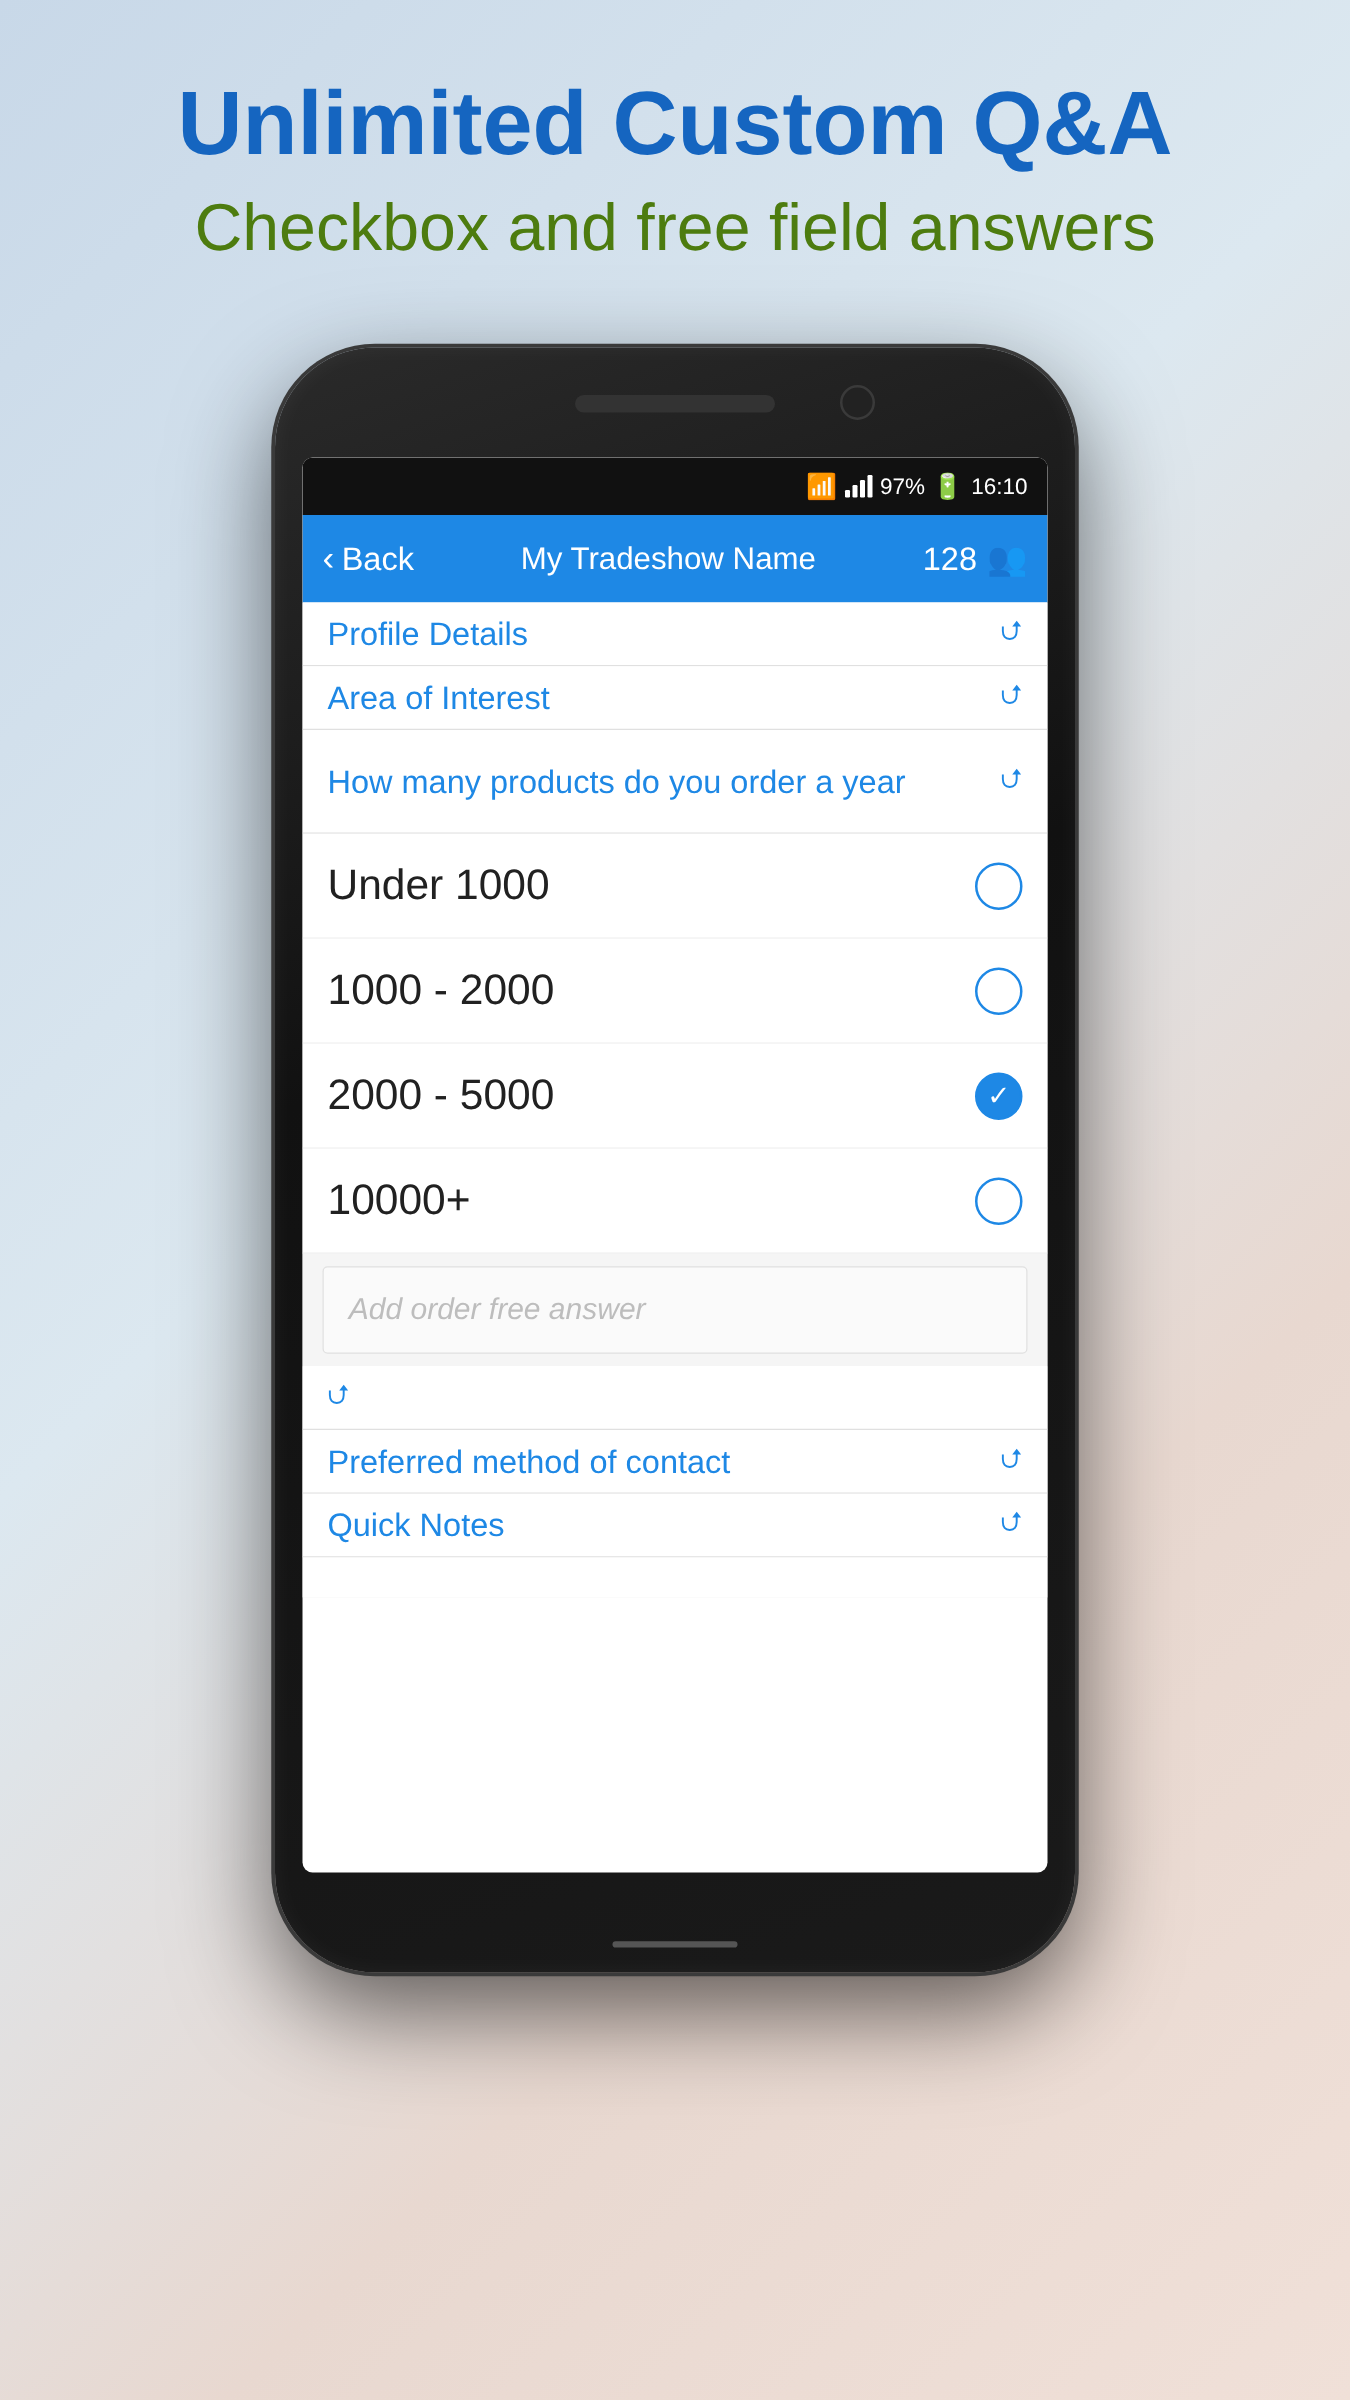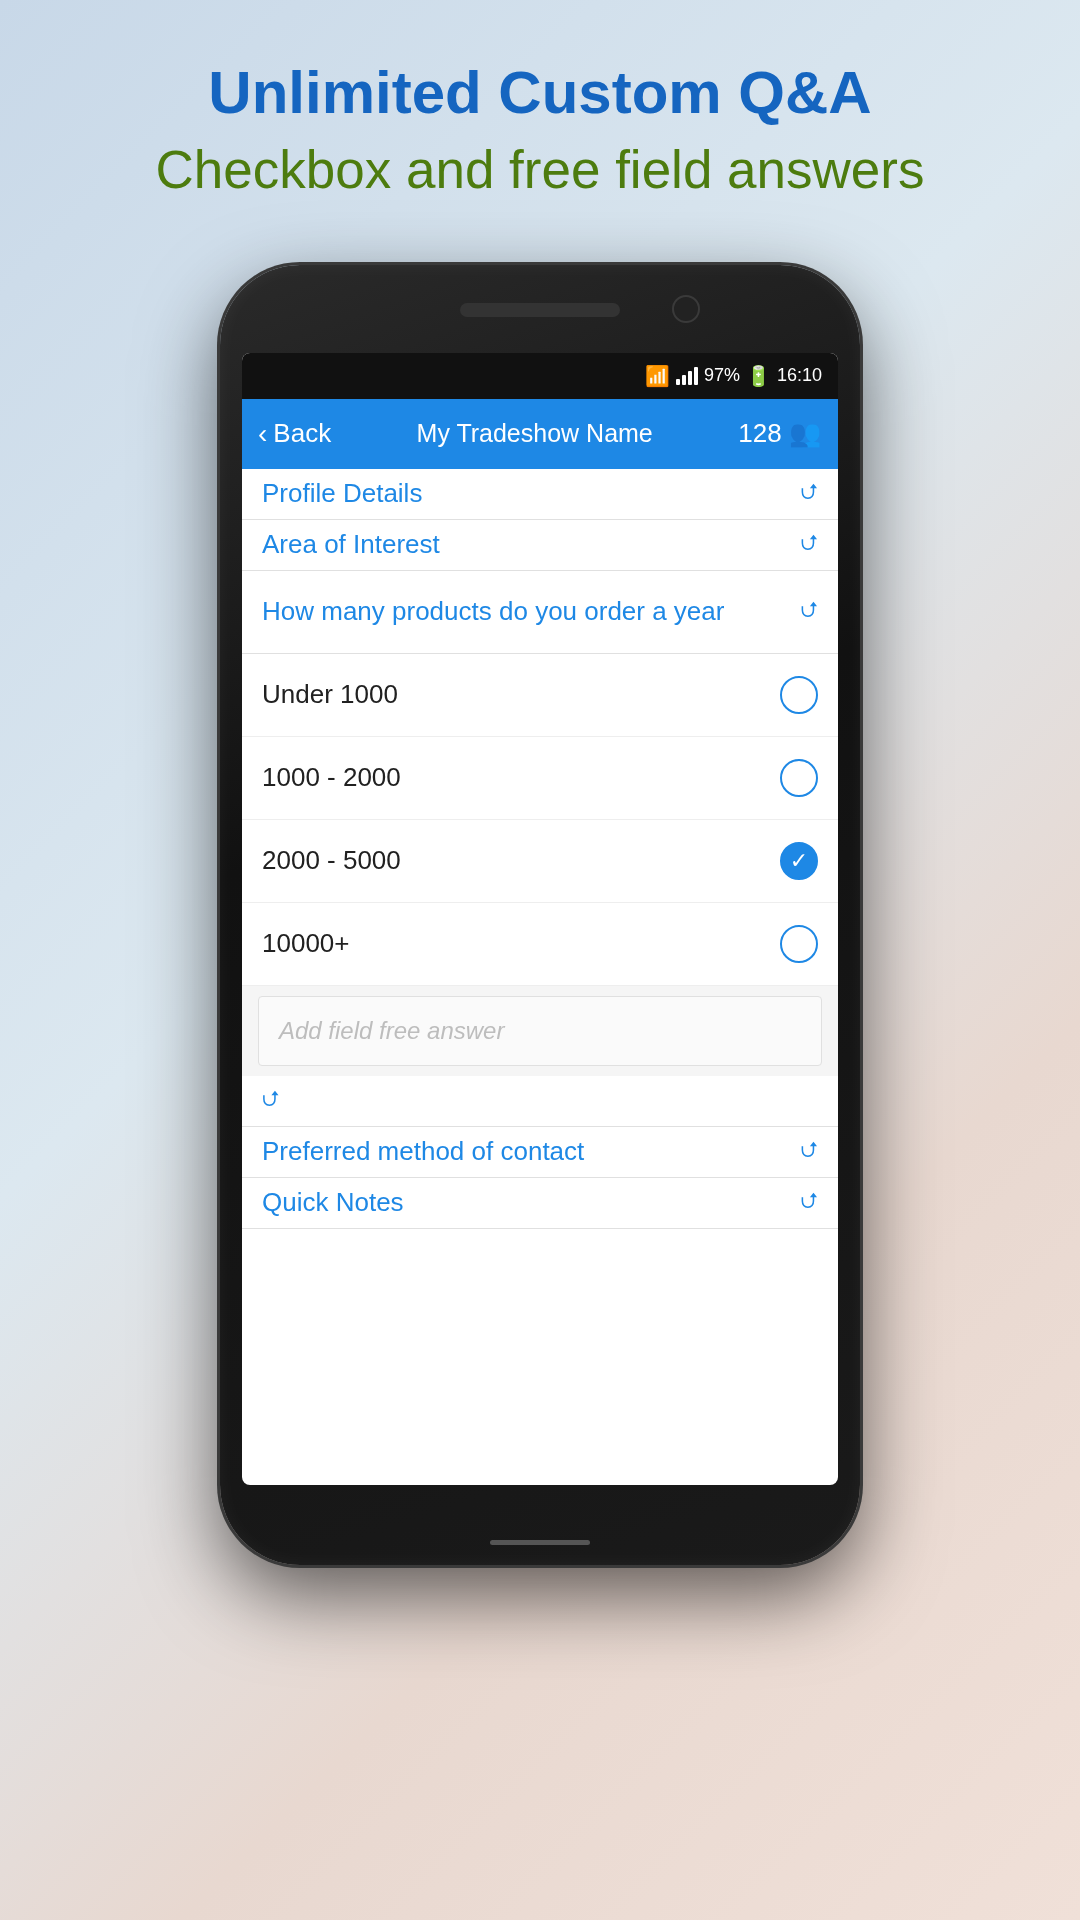--- a/index.html
+++ b/index.html
@@ -15,21 +15,21 @@
       overflow: hidden;
     }
 
     .headline-area {
       width: 100%;
       padding: 60px 80px 40px 80px;
       text-align: center;
     }
 
     .headline-title {
-      font-size: 60px;
+      font-size: 72px;
       font-weight: 900;
       color: #1565C0;
       line-height: 1.1;
     }
 
     .headline-subtitle {
       font-size: 53px;
       font-weight: 400;
       color: #4d7c0f;
       line-height: 1.3;
@@ -216,21 +216,21 @@
       padding: 22px 20px;
       display: flex;
       align-items: center;
       justify-content: space-between;
       border-bottom: 1px solid #eeeeee;
       cursor: pointer;
     }
 
     .option-label {
       color: #212121;
-      font-size: 26px;
+      font-size: 34px;
     }
 
     .radio-circle {
       width: 38px;
       height: 38px;
       border-radius: 50%;
       border: 2.5px solid #1E88E5;
       background: transparent;
     }
 
@@ -353,21 +353,21 @@
           <div class="radio-circle checked">✓</div>
         </div>
 
 
         <div class="option-row">
           <span class="option-label">10000+</span>
           <div class="radio-circle"></div>
         </div>
 
         <div class="free-answer-box">
-          <span class="free-answer-placeholder">Add field free answer</span>
+          <span class="free-answer-placeholder">Add order free answer</span>
         </div>
 
         <div class="bottom-section">
           <div class="section-header">
             <span class="sort-icon">⮍</span>
           </div>
           <div class="section-header">
             <span class="section-header-text">Preferred method of contact</span>
             <span class="sort-icon">⮍</span>
           </div>

